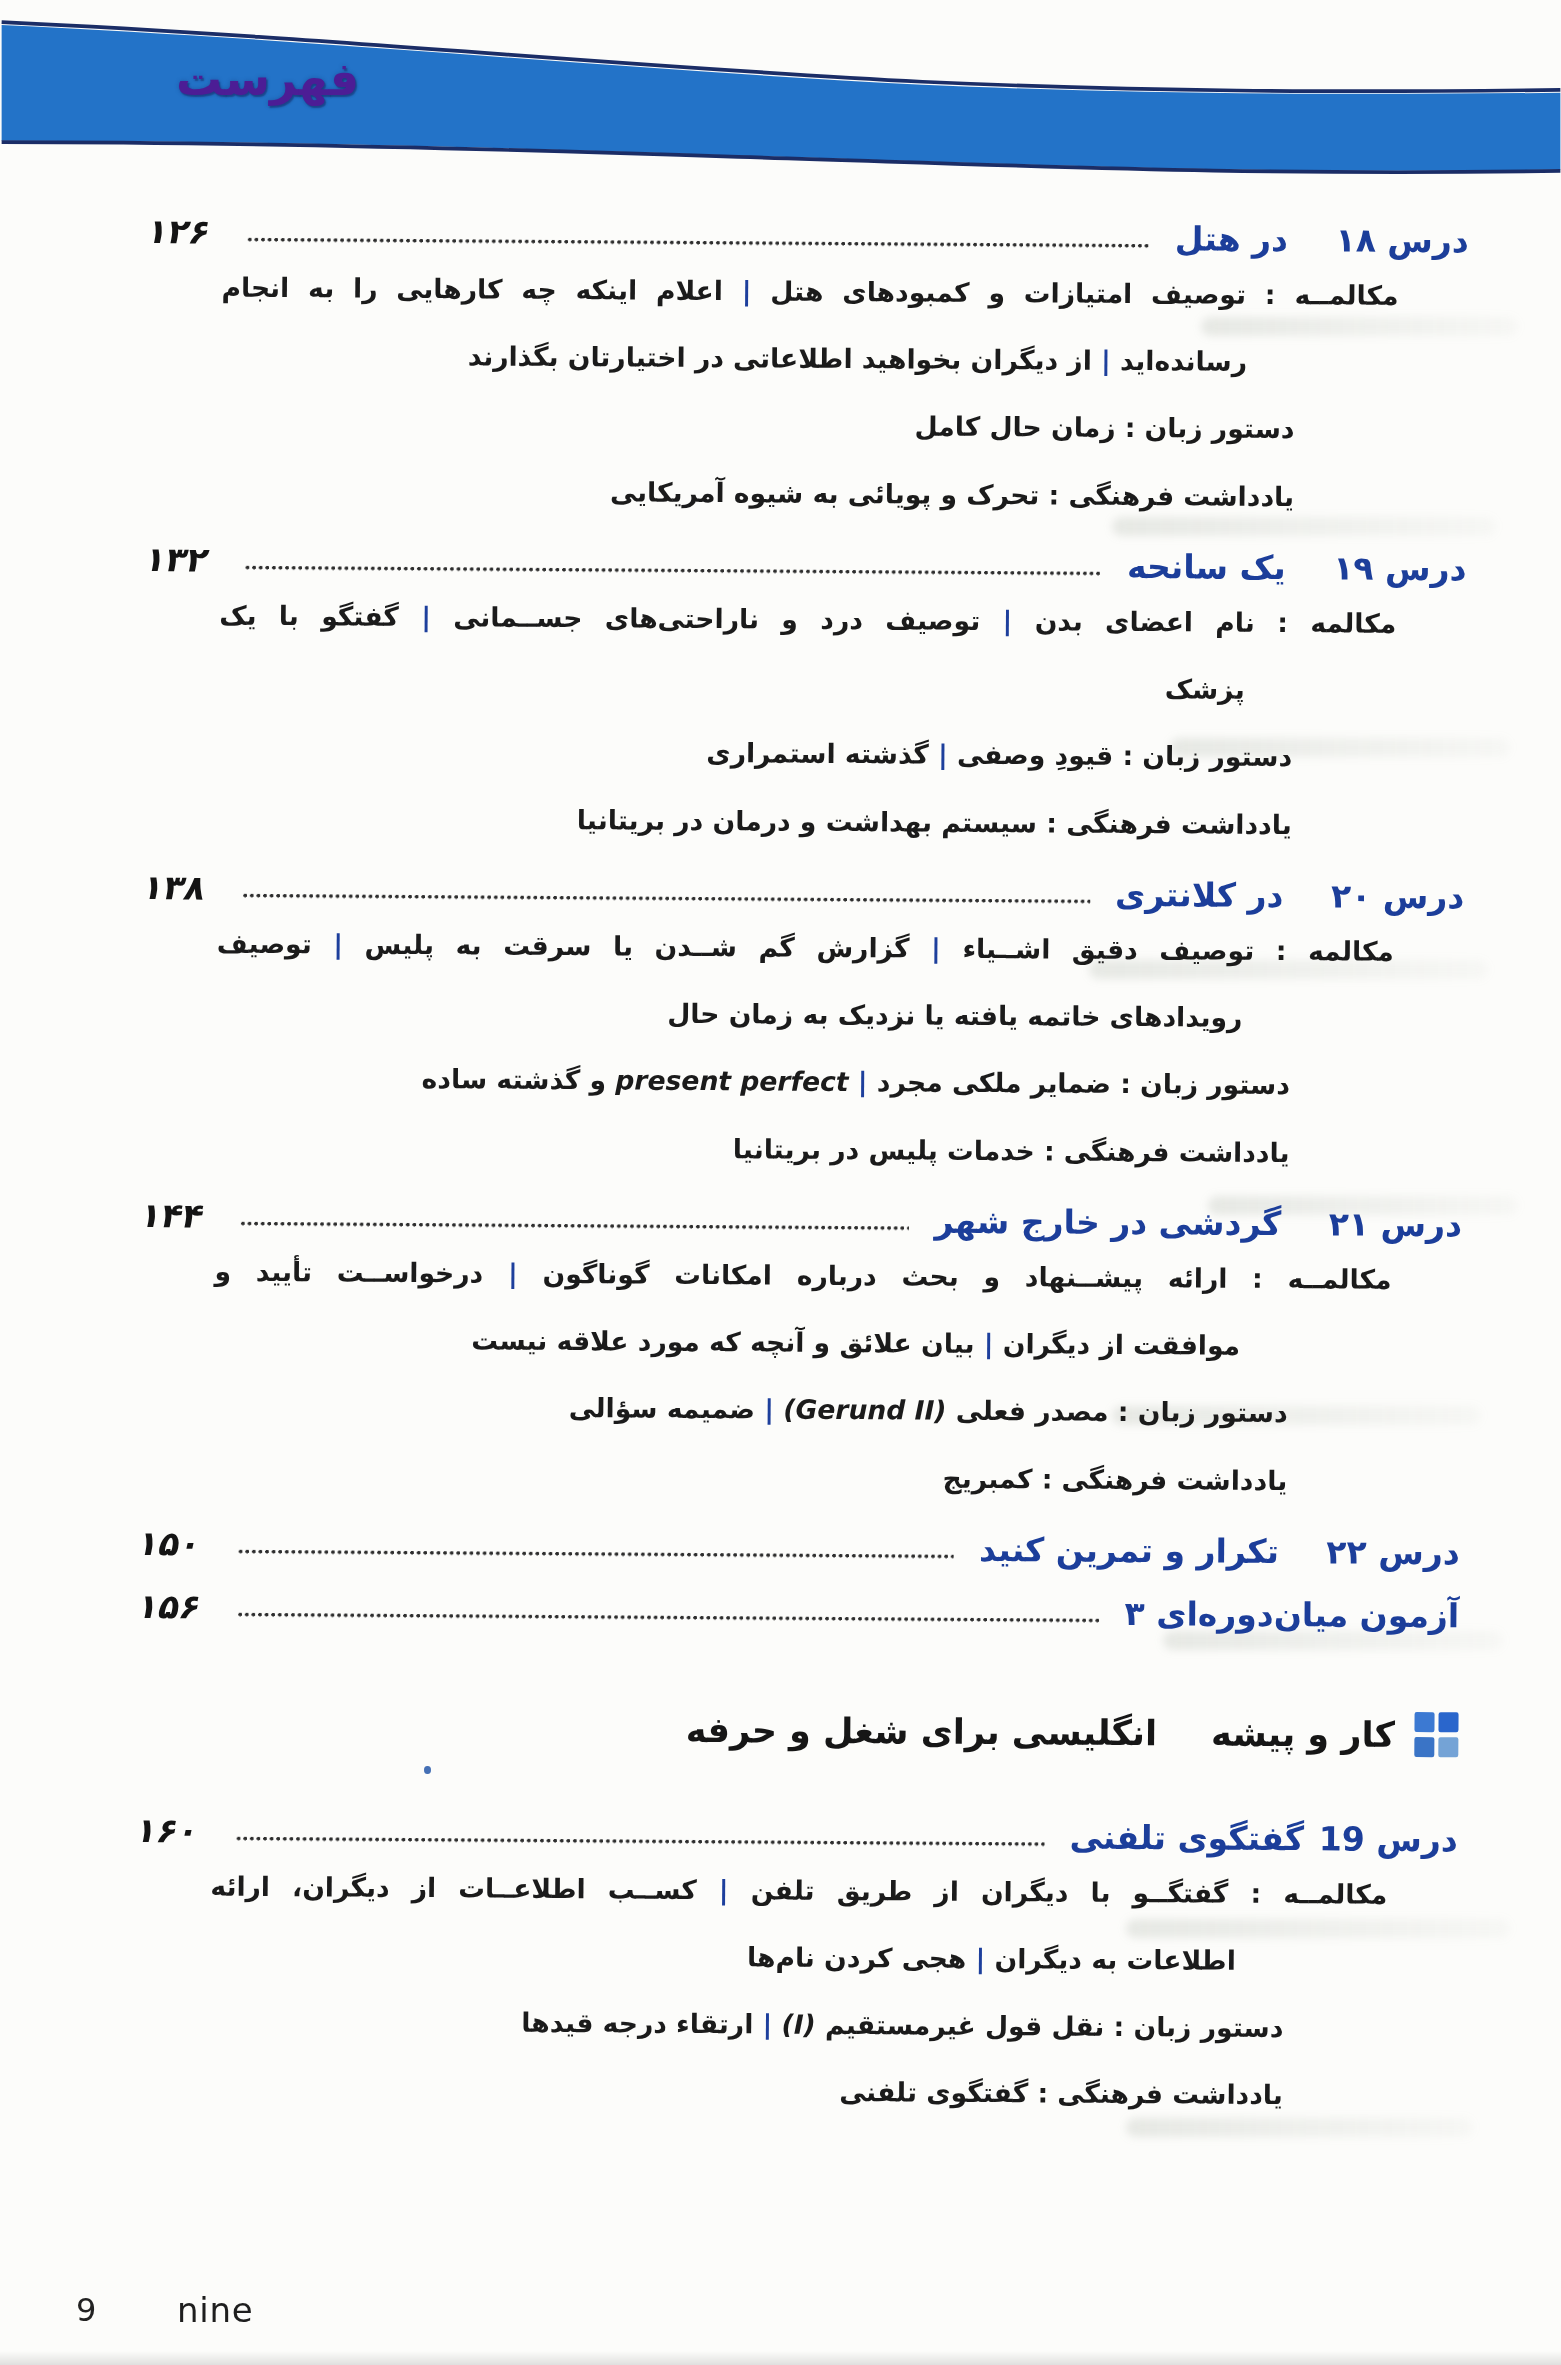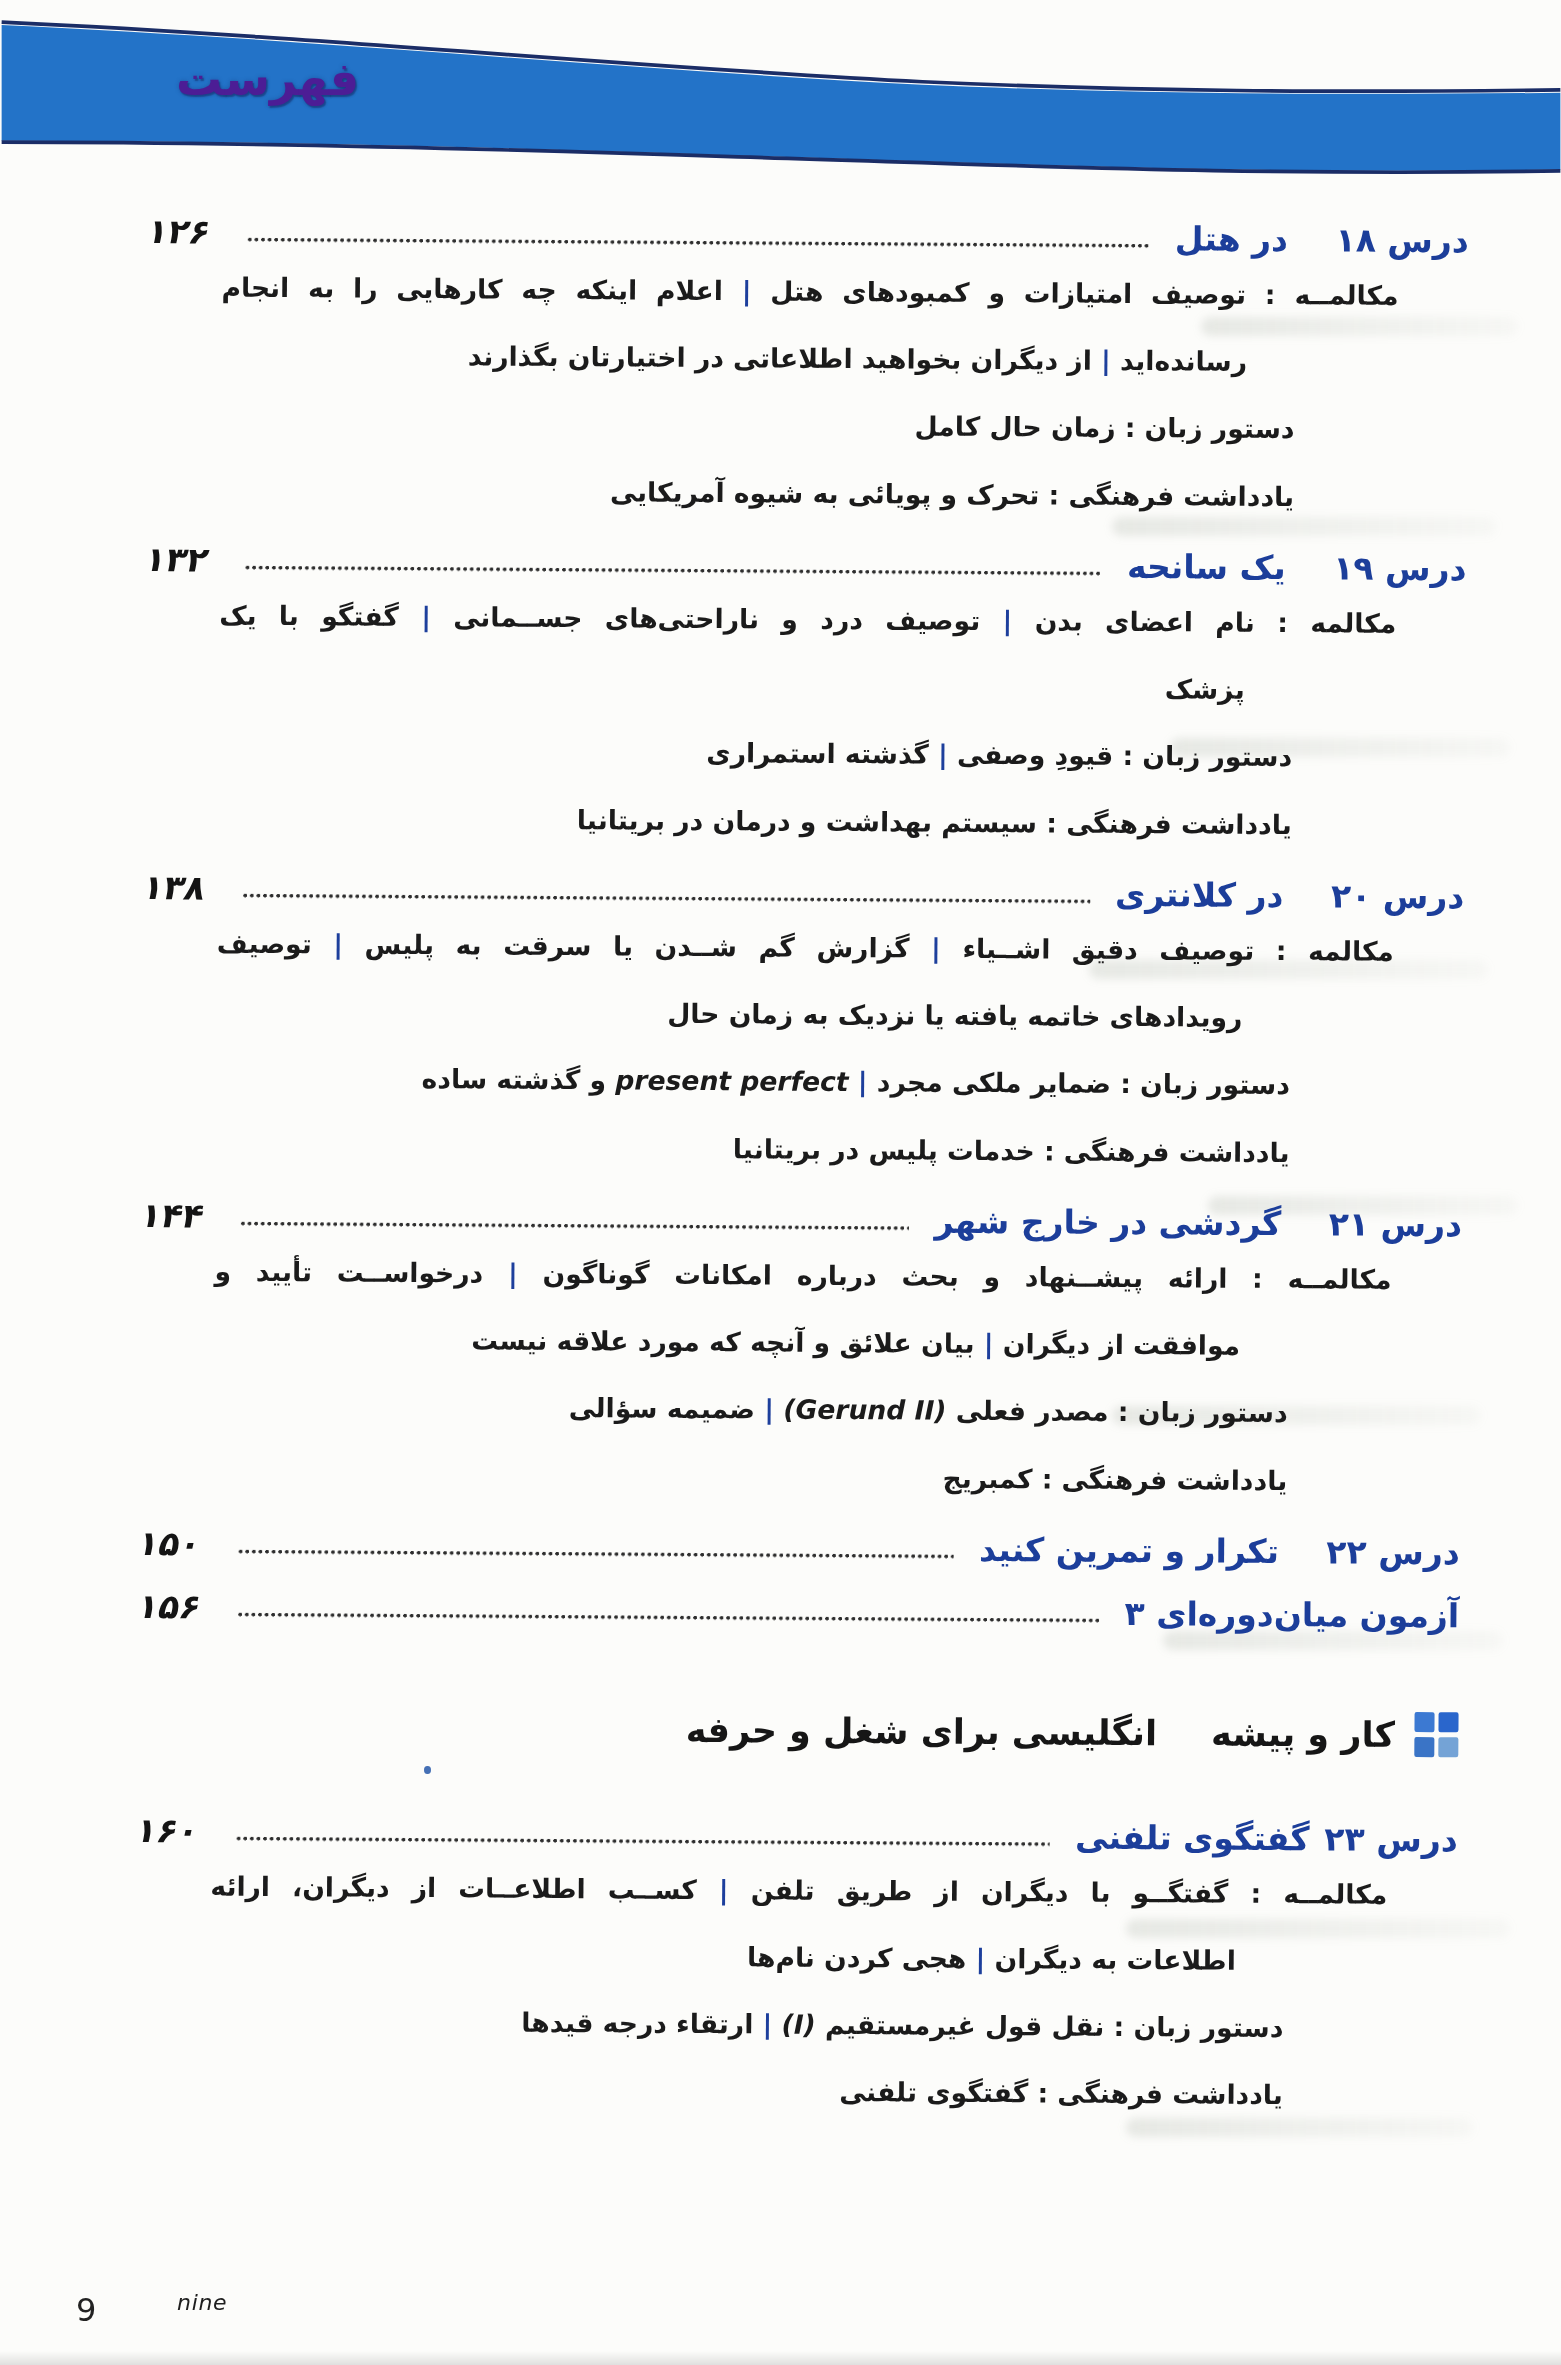--- a/index.html
+++ b/index.html
@@ -37,21 +37,21 @@
   .squares span{display:block;border-radius:2.2px;}
   .squares .sq1{background:#2a66cc;}
   .squares .sq2{background:#3c79d2;}
   .squares .sq3{background:#74a3d6;}
   .squares .sq4{background:#3a74c6;}
   .section-title-right{font-size:35px;font-weight:bold;color:#161616;white-space:nowrap;}
   .section-title-left{font-size:35px;font-weight:bold;color:#161616;margin-right:35px;white-space:nowrap;}
   .ink-dot{position:absolute;width:6.6px;height:8px;border-radius:50%;background:#2457a8;opacity:.85;}
   
   .footer-num{position:absolute;left:76px;top:2291px;font-size:32px;color:#222;}
-  .footer-word{position:absolute;left:177px;top:2290px;font-size:22px;color:#1e1e1e;letter-spacing:0.7px;font-style:italic;}
+  .footer-word{position:absolute;left:177px;top:2290px;font-size:34px;color:#1e1e1e;letter-spacing:0.7px;}
   
   .ghost{position:absolute;height:19px;border-radius:10.3px;filter:blur(4.4px);
         background:linear-gradient(90deg,rgba(120,132,118,.16),rgba(150,160,148,.05));}
   .bottom-shade{position:absolute;left:0;bottom:0;width:100%;height:14.8px;
         background:linear-gradient(180deg,rgba(0,0,0,0),rgba(0,0,0,.12));}
 </style>
 </head>
 <body>
 
 <div class="page">
@@ -153,21 +153,21 @@
           <span class="sq2"></span>
           <span class="sq3"></span>
           <span class="sq4"></span>
       </span>
       <span class="section-title-right">کار و پیشه</span>
       <span class="section-title-left">انگلیسی برای شغل و حرفه</span>
     </div>
 
     <section class="lesson">
       <div class="toc-row tight">
-        <span class="lesson-label">درس ۲۳</span>
+        <span class="lesson-label">درس 19</span>
         <span class="lesson-title">گفتگوی تلفنی</span>
         <span class="dots"></span>
         <span class="page-num">۱۶۰</span>
       </div>
       <div class="body-line first rich">مکالمــه : گفتگــو با دیگران از طریق تلفن <span class="sep">|</span> کســب اطلاعــات از دیگران، ارائه</div>
       <div class="body-line cont rich">اطلاعات به دیگران <span class="sep">|</span> هجی کردن نام‌ها</div>
       <div class="body-line sub rich">دستور زبان : نقل قول غیرمستقیم <span class="latin">(I)</span> <span class="sep">|</span> ارتقاء درجه قیدها</div>
       <div class="body-line sub rich">یادداشت فرهنگی : گفتگوی تلفنی</div>
     </section>
 

